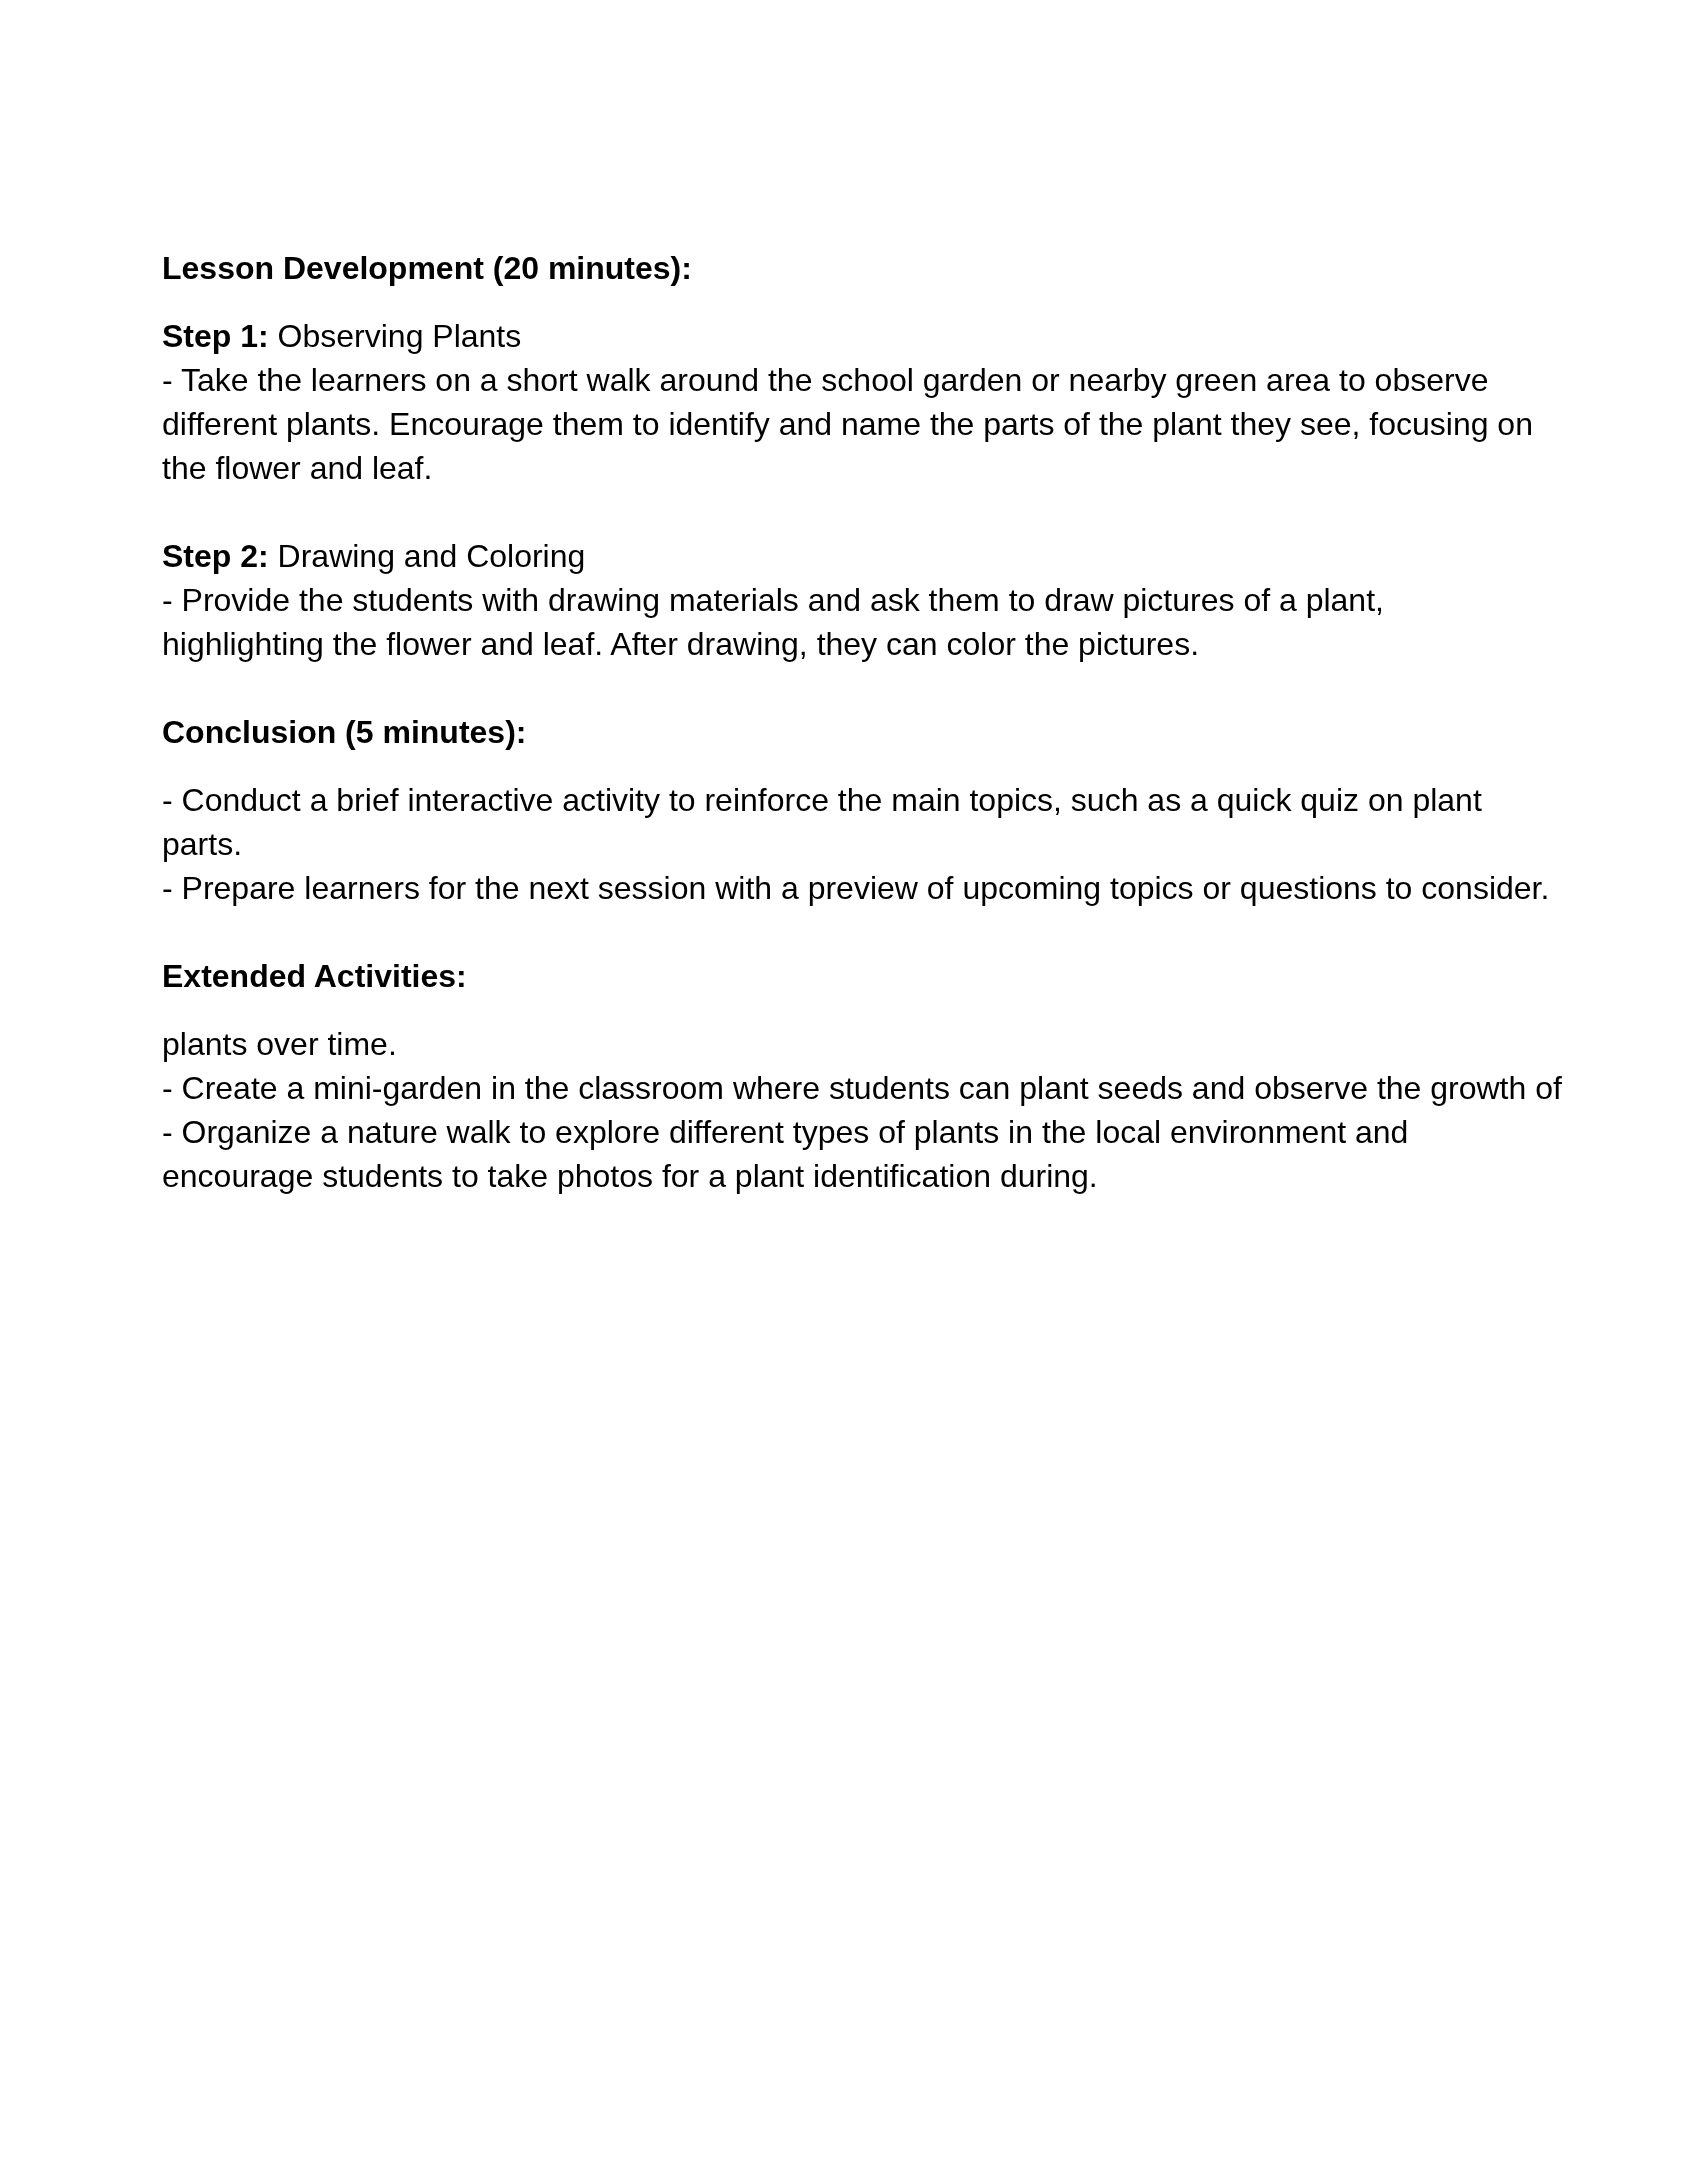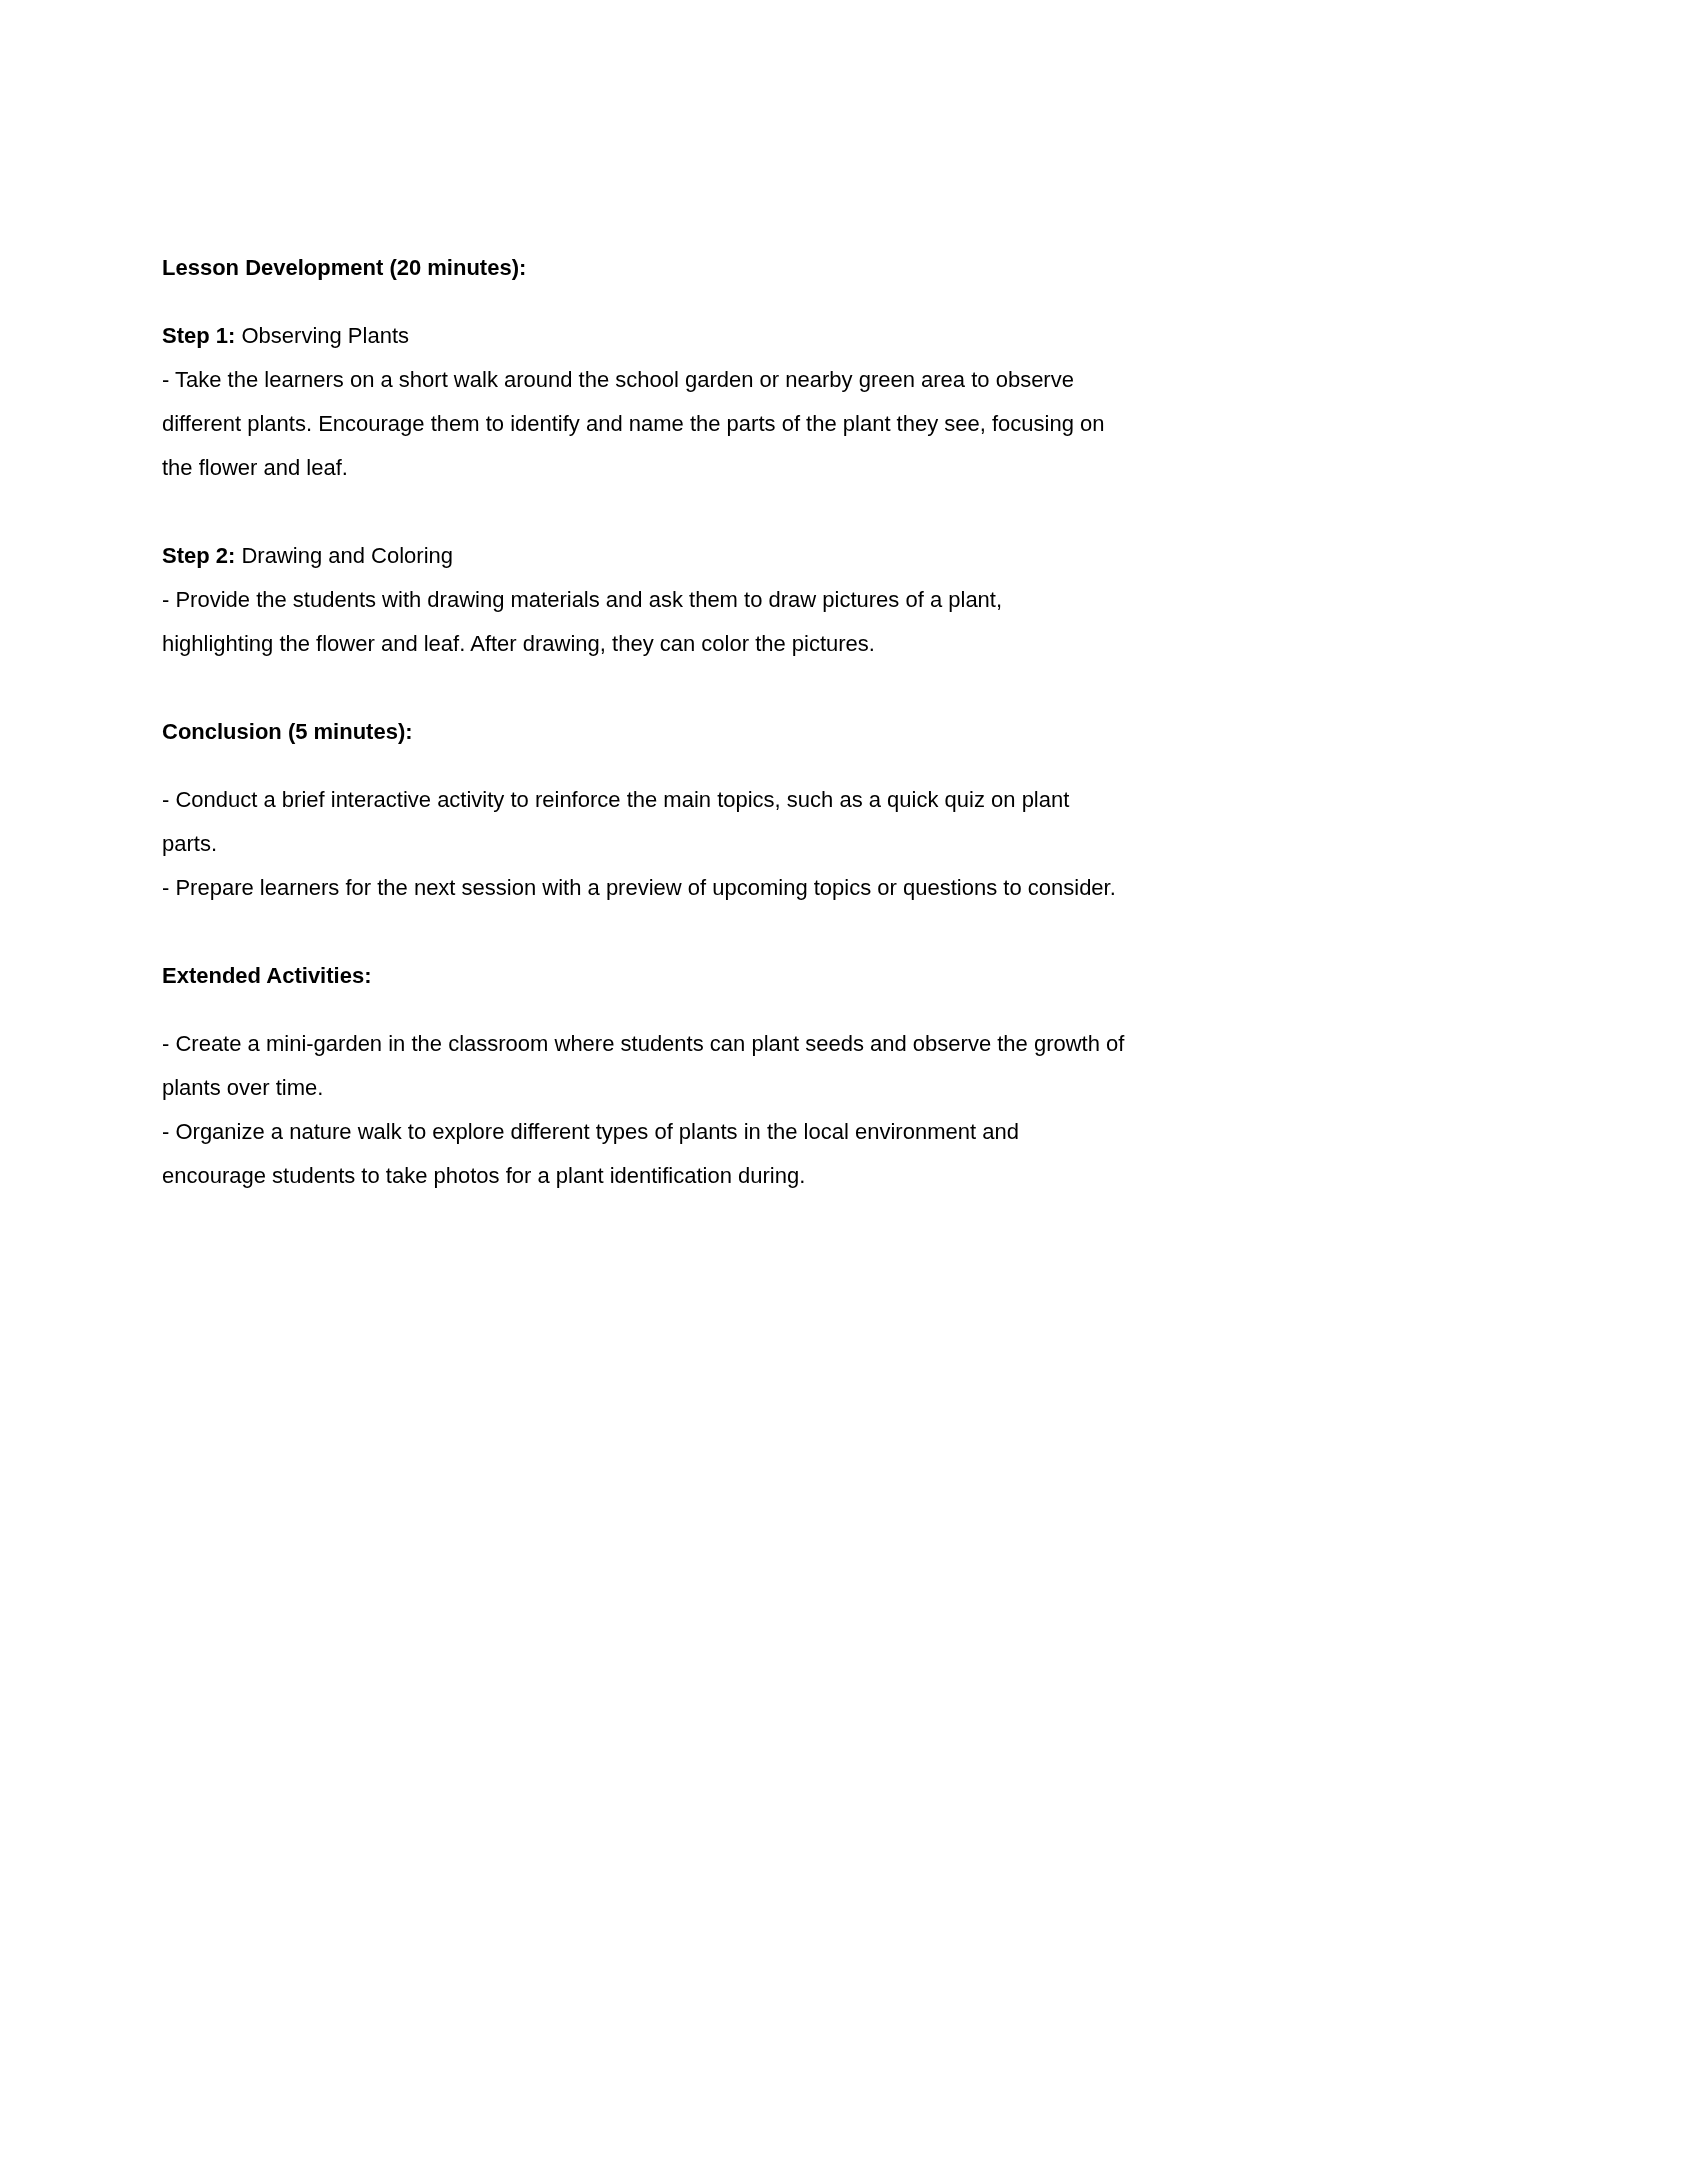--- a/index.html
+++ b/index.html
@@ -15,21 +15,21 @@
     overflow: hidden;
   }
   .page {
     box-sizing: border-box;
     width: 1687px;
     height: 2183px;
     padding: 246px 198px 0 162px;
     background: #ffffff;
   }
   .block {
-    font-size: 22px;
+    font-size: 32px;
     line-height: 44px;
     margin: 0 0 44px 0;
     white-space: nowrap;
   }
   .heading {
     font-weight: 700;
     margin-bottom: 24px;
   }
   .bold {
     font-weight: 700;
@@ -69,21 +69,21 @@
     <span class="line">- Conduct a brief interactive activity to reinforce the main topics, such as a quick quiz on plant</span>
     <span class="line">parts.</span>
     <span class="line">- Prepare learners for the next session with a preview of upcoming topics or questions to consider.</span>
   </div>
 
   <div class="block heading">
     <span class="line">Extended Activities:</span>
   </div>
 
   <div class="block">
+    <span class="line">plants over time.</span>
     <span class="line">- Create a mini-garden in the classroom where students can plant seeds and observe the growth of</span>
-    <span class="line">plants over time.</span>
     <span class="line">- Organize a nature walk to explore different types of plants in the local environment and</span>
     <span class="line">encourage students to take photos for a plant identification during.</span>
   </div>
 
 
 </div>
 
 
 </body></html>

